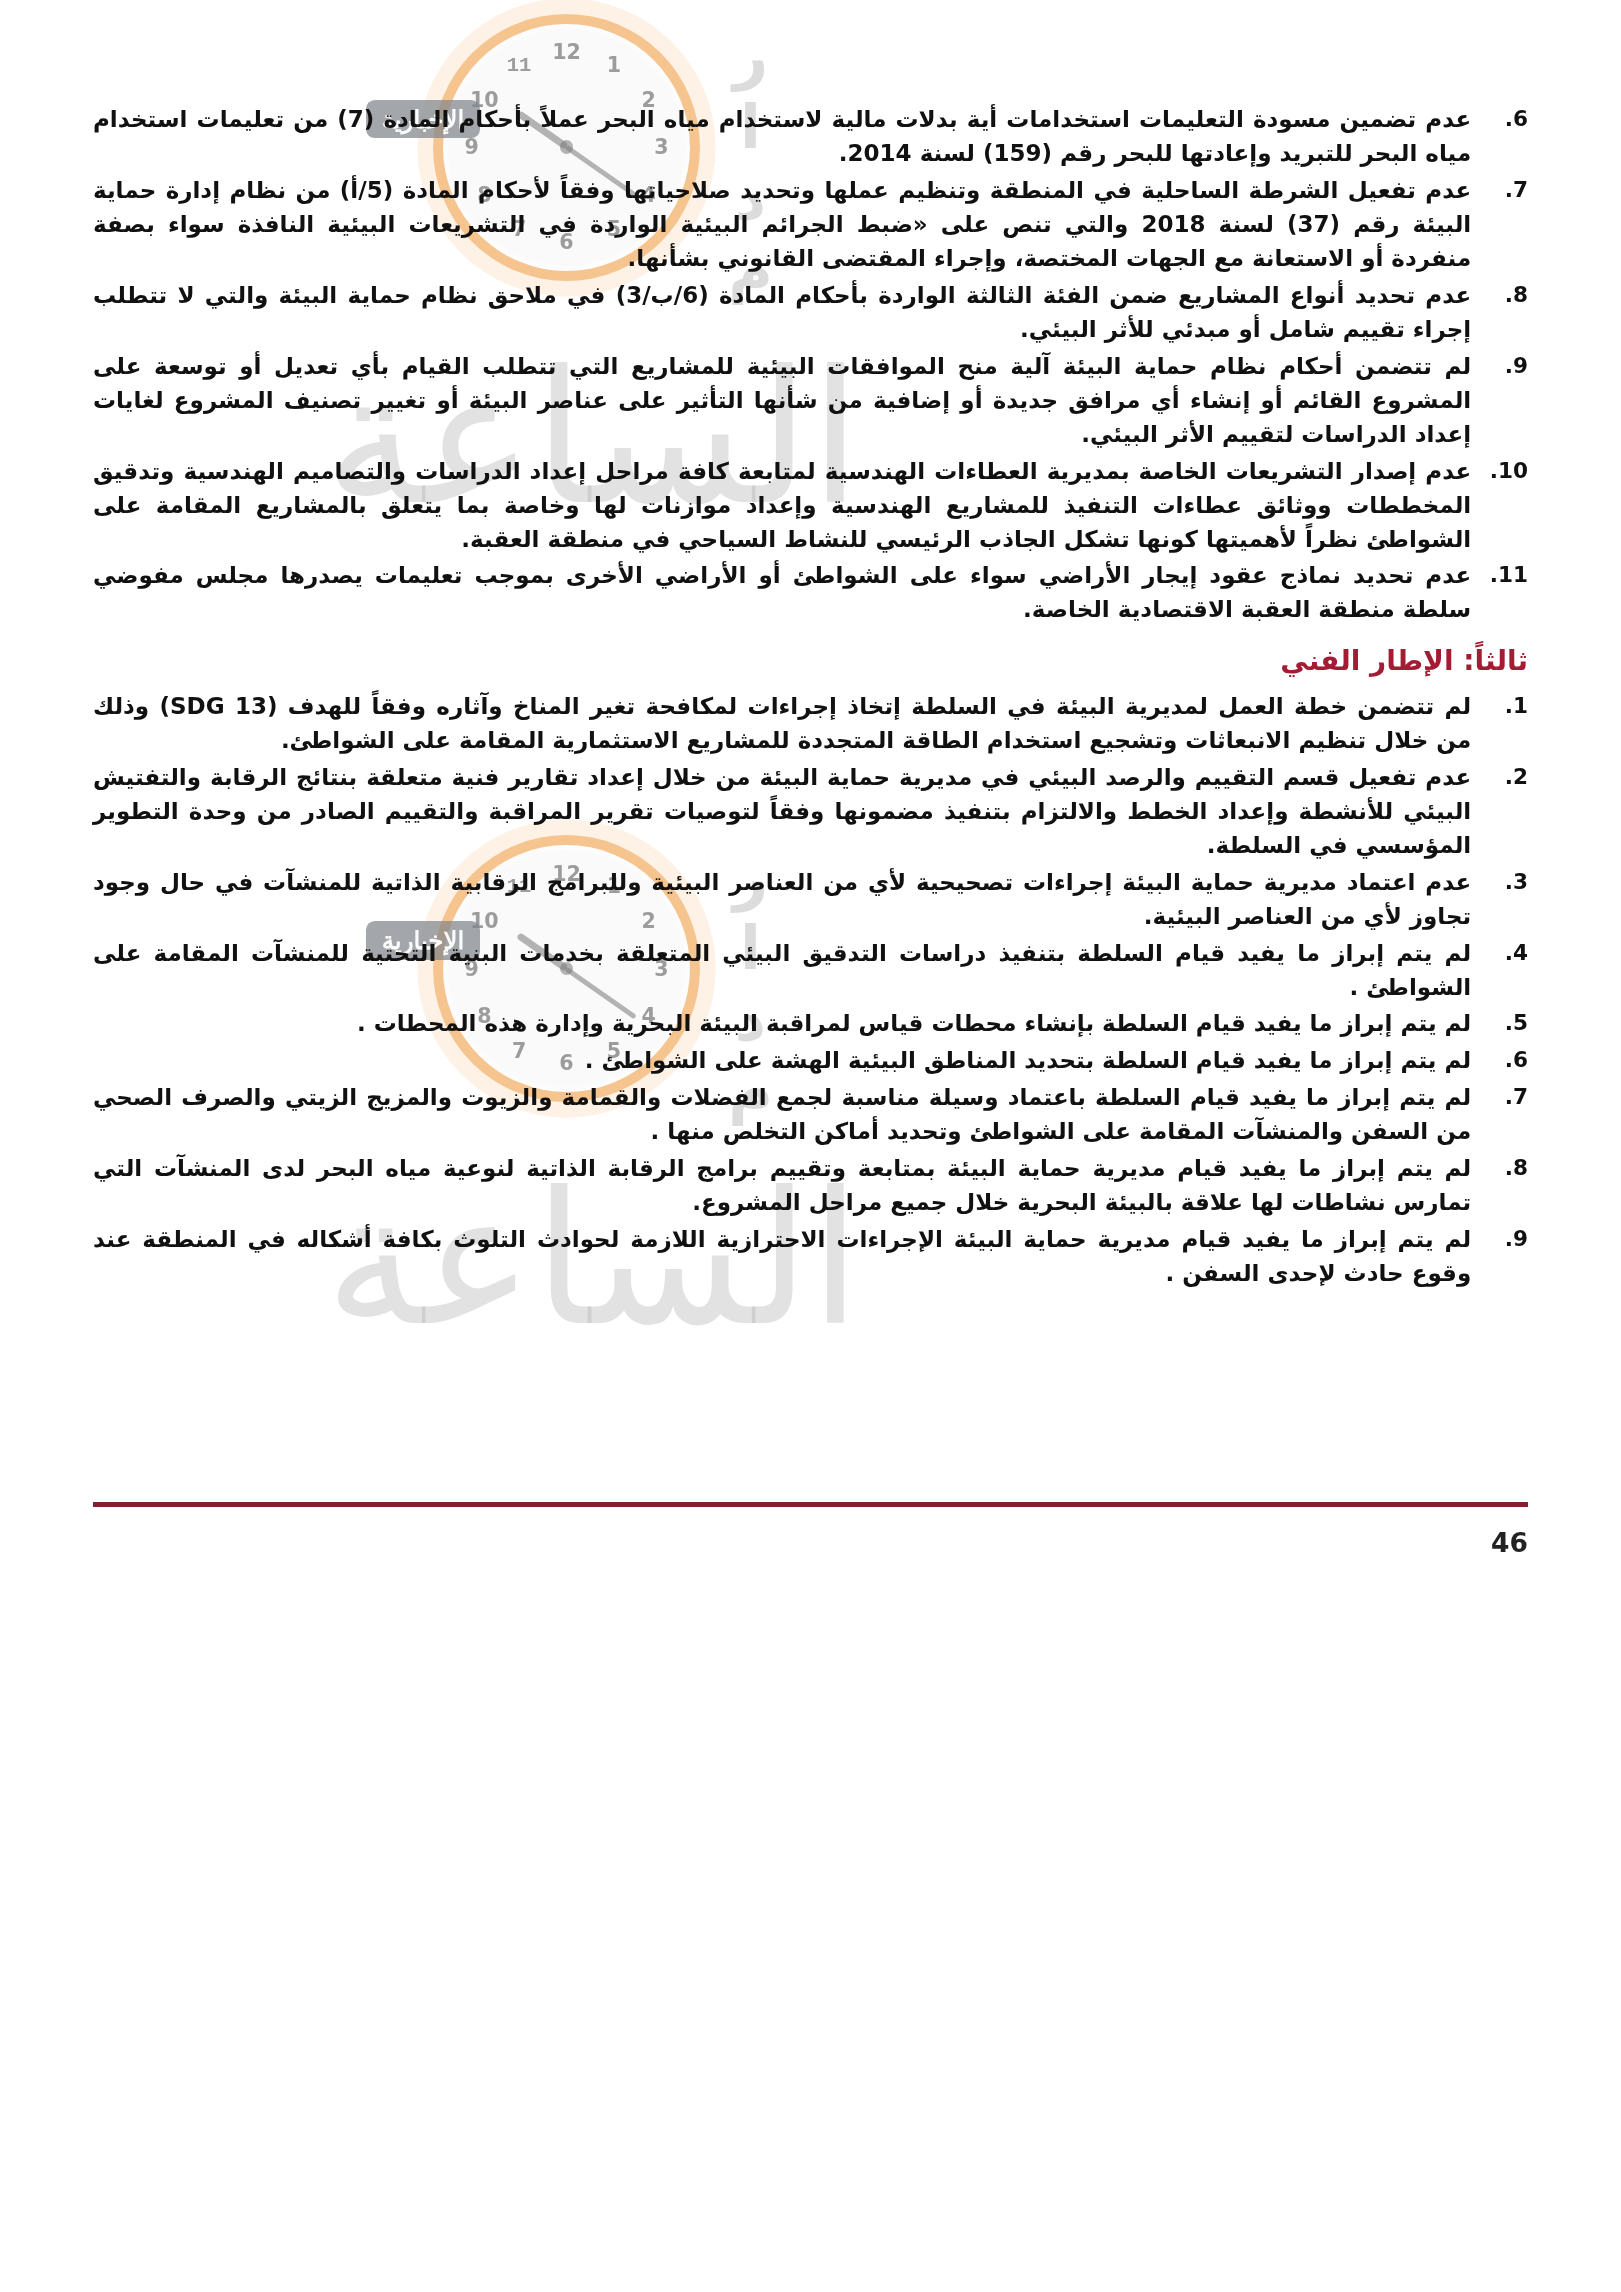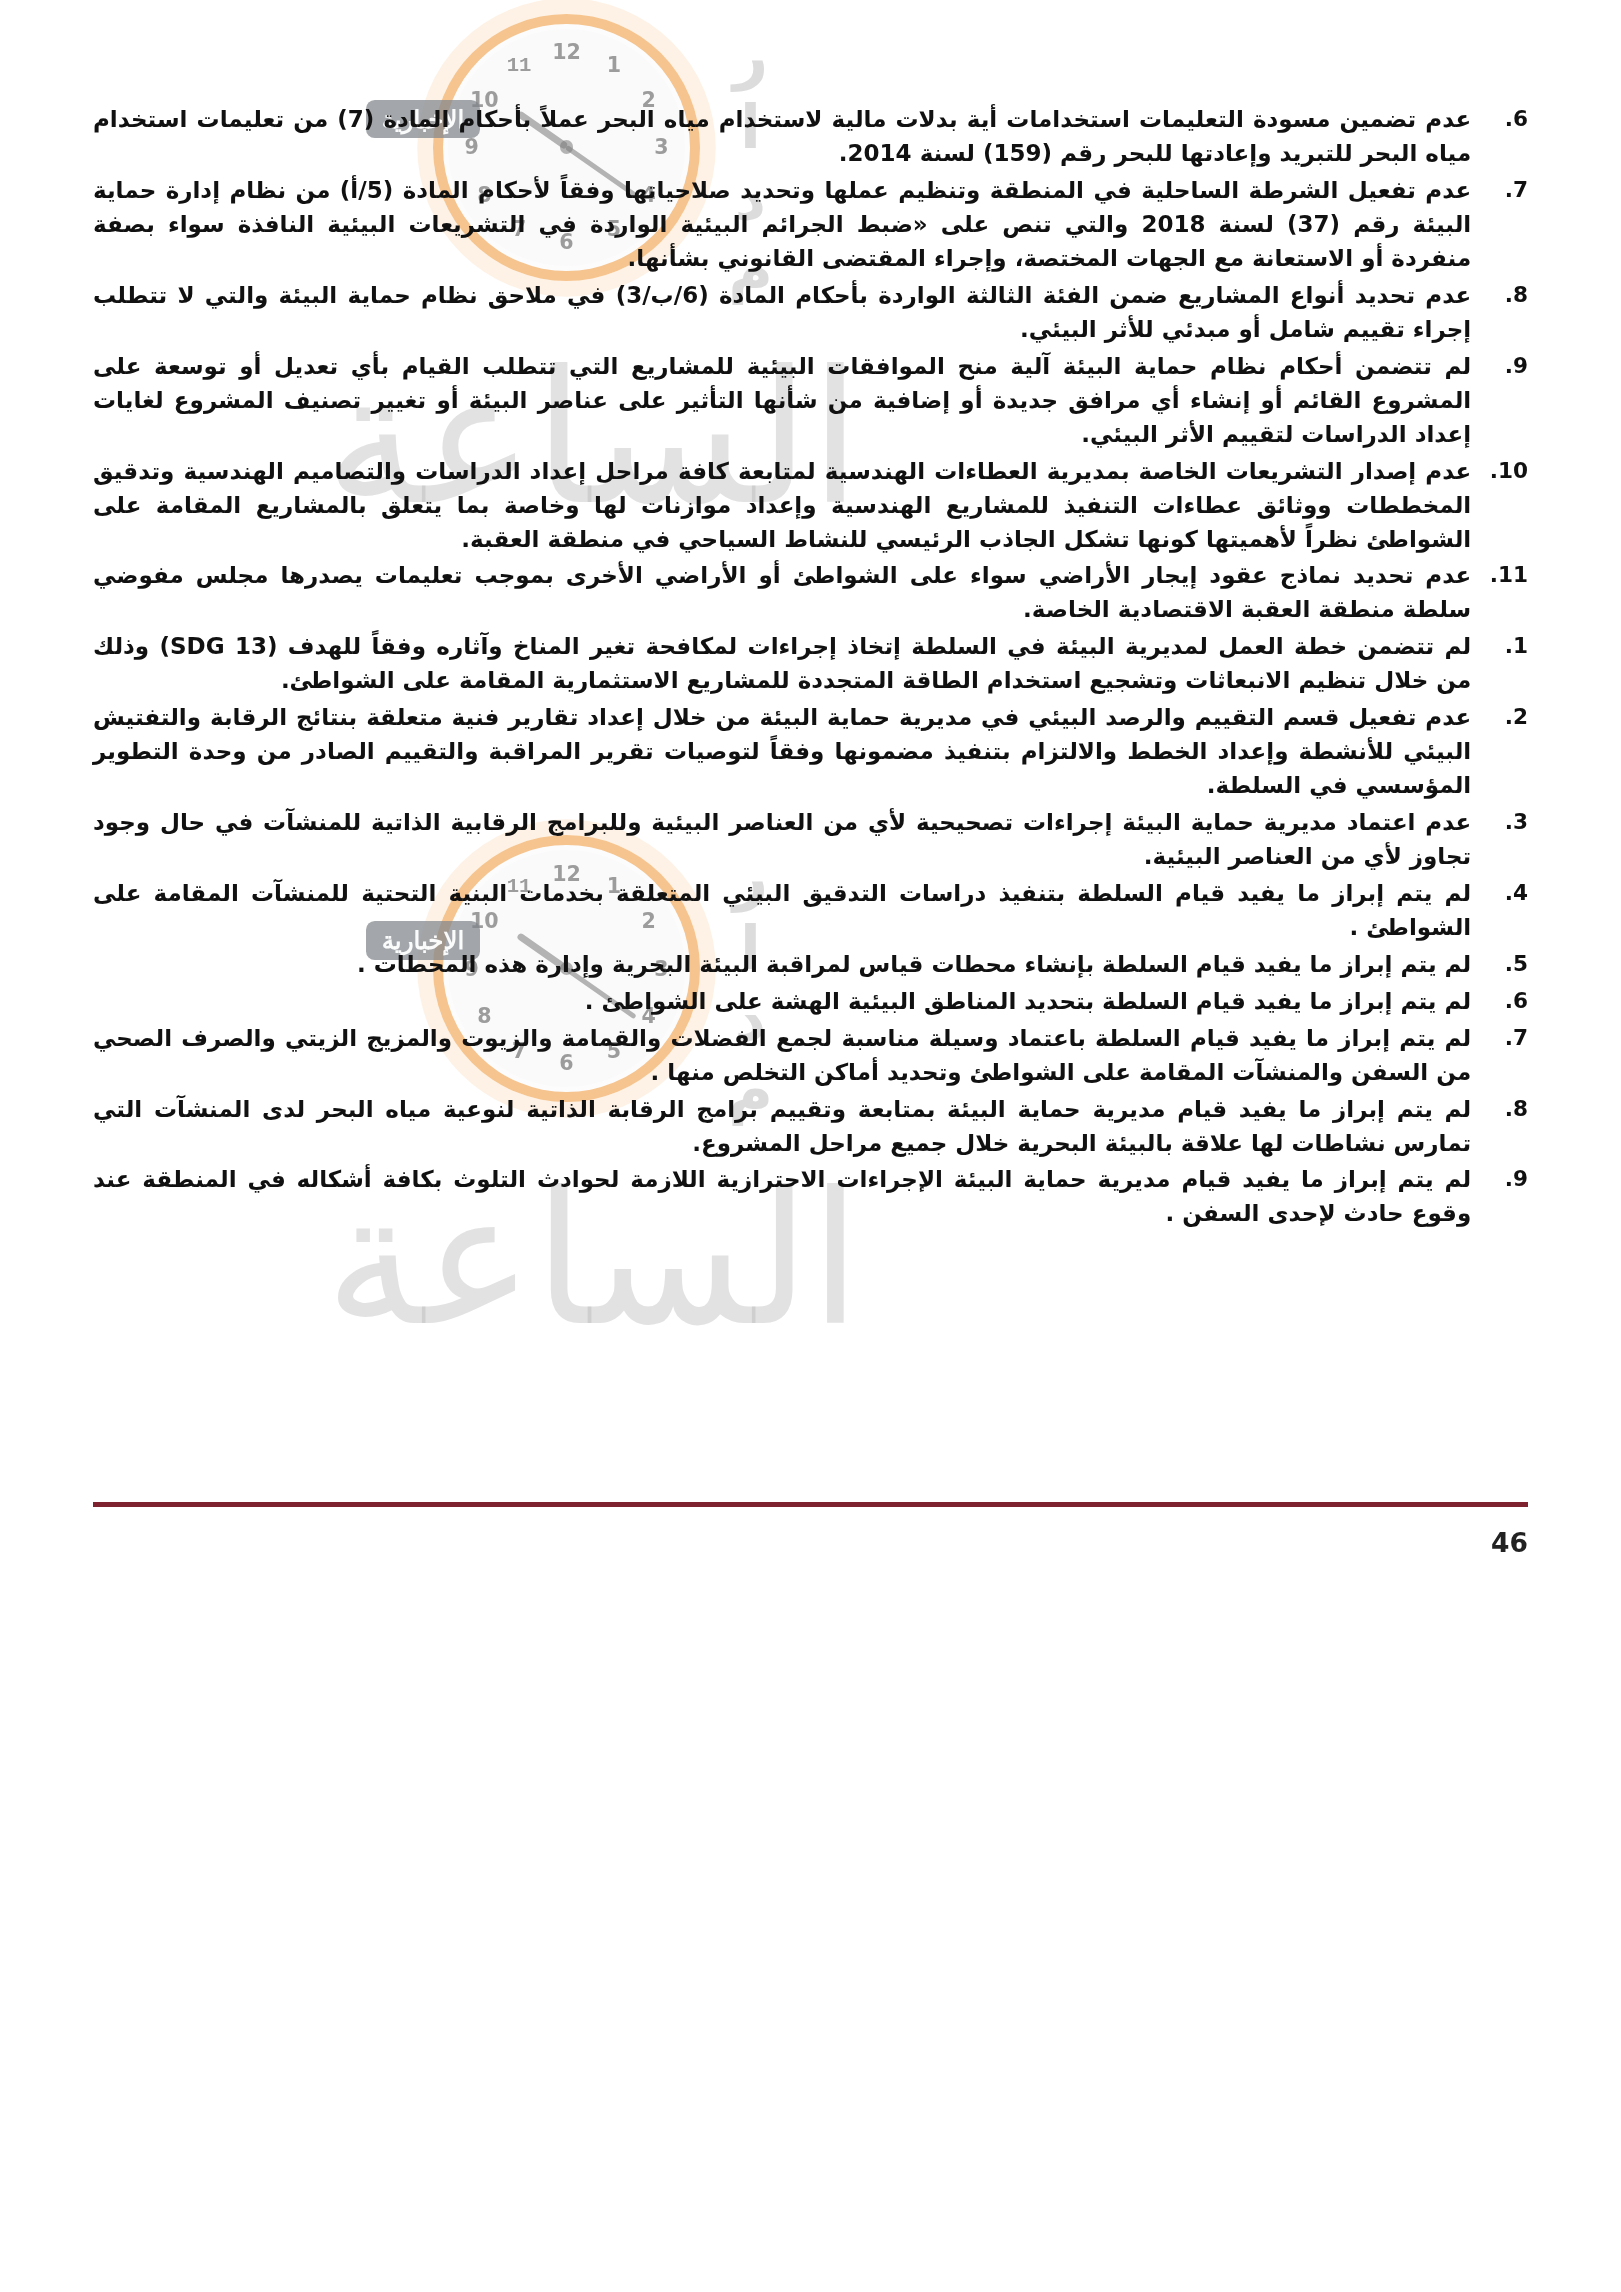--- a/index.html
+++ b/index.html
@@ -219,20 +219,21 @@
           <li>
           <span class="li-num">10.</span>
           <p class="li-text">عدم إصدار التشريعات الخاصة بمديرية العطاءات الهندسية لمتابعة كافة مراحل إعداد الدراسات والتصاميم الهندسية وتدقيق المخططات ووثائق عطاءات التنفيذ للمشاريع الهندسية وإعداد موازنات لها وخاصة بما يتعلق بالمشاريع المقامة على الشواطئ نظراً لأهميتها كونها تشكل الجاذب الرئيسي للنشاط السياحي في منطقة العقبة.</p>
         </li>
           <li>
           <span class="li-num">11.</span>
           <p class="li-text">عدم تحديد نماذج عقود إيجار الأراضي سواء على الشواطئ أو الأراضي الأخرى بموجب تعليمات يصدرها مجلس مفوضي سلطة منطقة العقبة الاقتصادية الخاصة.</p>
         </li>
         </ol>
 
+      <h2 class="section-heading">ثالثاً: الإطار الفني</h2>
 
       <ol class="num-list">
           <li>
           <span class="li-num">1.</span>
           <p class="li-text">لم تتضمن خطة العمل لمديرية البيئة في السلطة إتخاذ إجراءات لمكافحة تغير المناخ وآثاره وفقاً للهدف (SDG 13) وذلك من خلال تنظيم الانبعاثات وتشجيع استخدام الطاقة المتجددة للمشاريع الاستثمارية المقامة على الشواطئ.</p>
         </li>
           <li>
           <span class="li-num">2.</span>
           <p class="li-text">عدم تفعيل قسم التقييم والرصد البيئي في مديرية حماية البيئة من خلال إعداد تقارير فنية متعلقة بنتائج الرقابة والتفتيش البيئي للأنشطة وإعداد الخطط والالتزام بتنفيذ مضمونها وفقاً لتوصيات تقرير المراقبة والتقييم الصادر من وحدة التطوير المؤسسي في السلطة.</p>
         </li>

